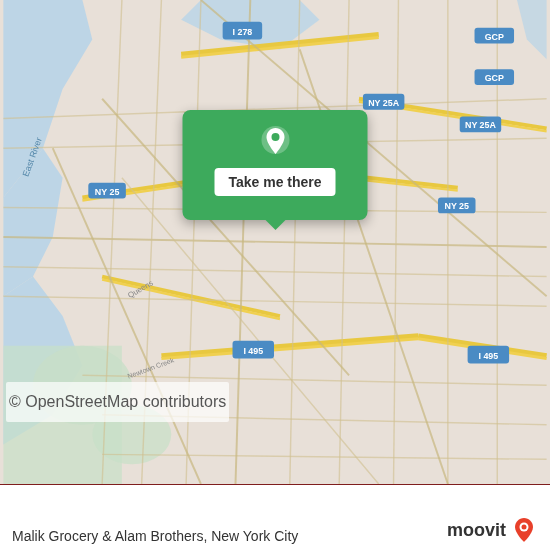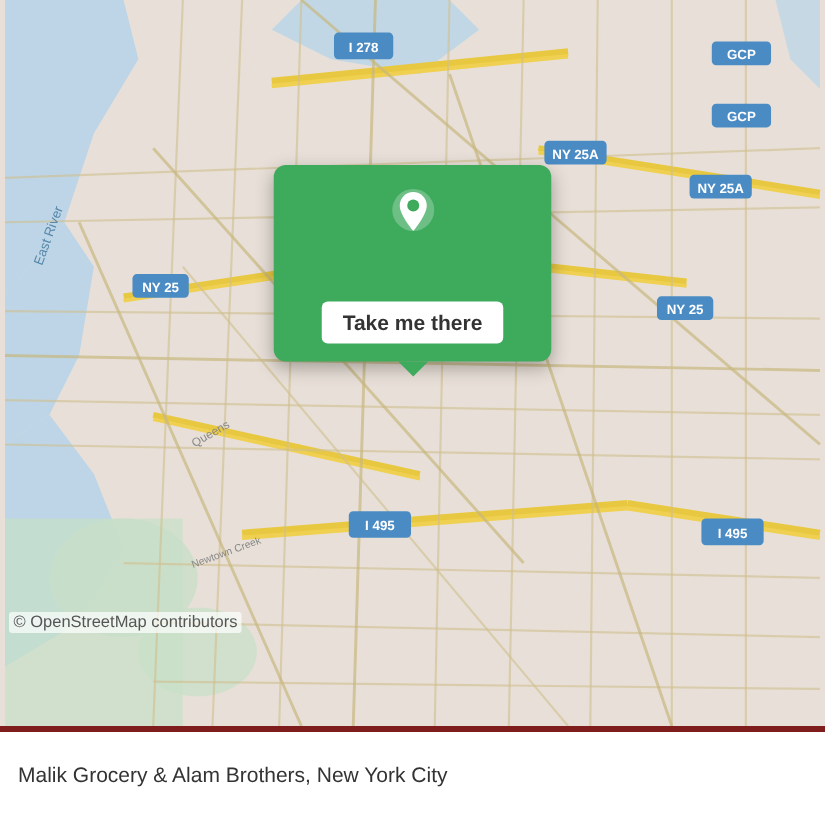--- a/index.html
+++ b/index.html
@@ -26,23 +26,23 @@
       position: absolute;
       top: 0; left: 0;
     }
 
     
     #bottom-bar {
       width: 550px;
       height: 60px;
       background: #fff;
       display: flex;
-      align-items: center;
+      align-items: flex-end;
       padding: 0 12px;
-      border-top: 4px solid #7f1d1d;
+      border-top: 1px solid #7f1d1d;
     }
 
     #moovit-logo {
       display: flex;
       align-items: center;
       margin-left: auto;
     }
 
     .moovit-text {
       font-size: 18px;
@@ -66,24 +66,23 @@
       position: absolute;
       top: 110px;
       left: 50%;
       transform: translateX(-50%);
       width: 185px;
       background: #3daa5c;
       border-radius: 8px;
       display: flex;
       flex-direction: column;
       align-items: center;
-      padding: 14px 10px 12px;
+      padding: 14px 10px 24px;
       z-index: 10;
       box-shadow: 0 4px 12px rgba(0,0,0,0.3);
-      gap: 33px;
     }
 
     #popup-card::after {
       content: '';
       position: absolute;
       bottom: -10px;
       left: 50%;
       transform: translateX(-50%);
       width: 0;
       height: 0;
@@ -107,24 +106,24 @@
       font-size: 14px;
       font-weight: 600;
       cursor: pointer;
       white-space: nowrap;
     }
 
     .copyright {
       position: absolute;
       bottom: 62px;
       left: 6px;
-      font-size: 11px;
+      font-size: 16px;
       color: #555;
       background: rgba(255,255,255,0.7);
-      padding: 1px 3px;
+      padding: 11px 3px;
       border-radius: 2px;
     }
   </style>
 </head>
 <body>
 
 <div id="map-container">
 
   <svg class="map-bg" viewBox="0 0 550 490" xmlns="http://www.w3.org/2000/svg">
 
@@ -234,13 +233,22 @@
       <circle cx="18" cy="16" r="14" fill="white" opacity="0.25"></circle>
       <path d="M18 4C13.03 4 9 8.03 9 13C9 19.5 18 30 18 30C18 30 27 19.5 27 13C27 8.03 22.97 4 18 4Z" fill="white"></path>
       <circle cx="18" cy="13" r="4" fill="#3daa5c"></circle>
     </svg>
     <button id="take-me-there-btn">Take me there</button>
   </div>
 </div>
 
 <div id="bottom-bar">
   <span id="location-name">Malik Grocery &amp; Alam Brothers, New York City</span>
+  <div id="moovit-logo">
+    <span class="moovit-text">moovit</span>
+
+    <svg class="moovit-icon" viewBox="0 0 28 28" xmlns="http://www.w3.org/2000/svg">
+      <path d="M14 2C9.03 2 5 6.03 5 11C5 17.5 14 26 14 26C14 26 23 17.5 23 11C23 6.03 18.97 2 14 2Z" fill="#e8402a"></path>
+      <circle cx="14" cy="11" r="4.5" fill="white"></circle>
+      <circle cx="14" cy="11" r="2.5" fill="#e8402a"></circle>
+    </svg>
+  </div>
 </div>
 
 </body></html>

